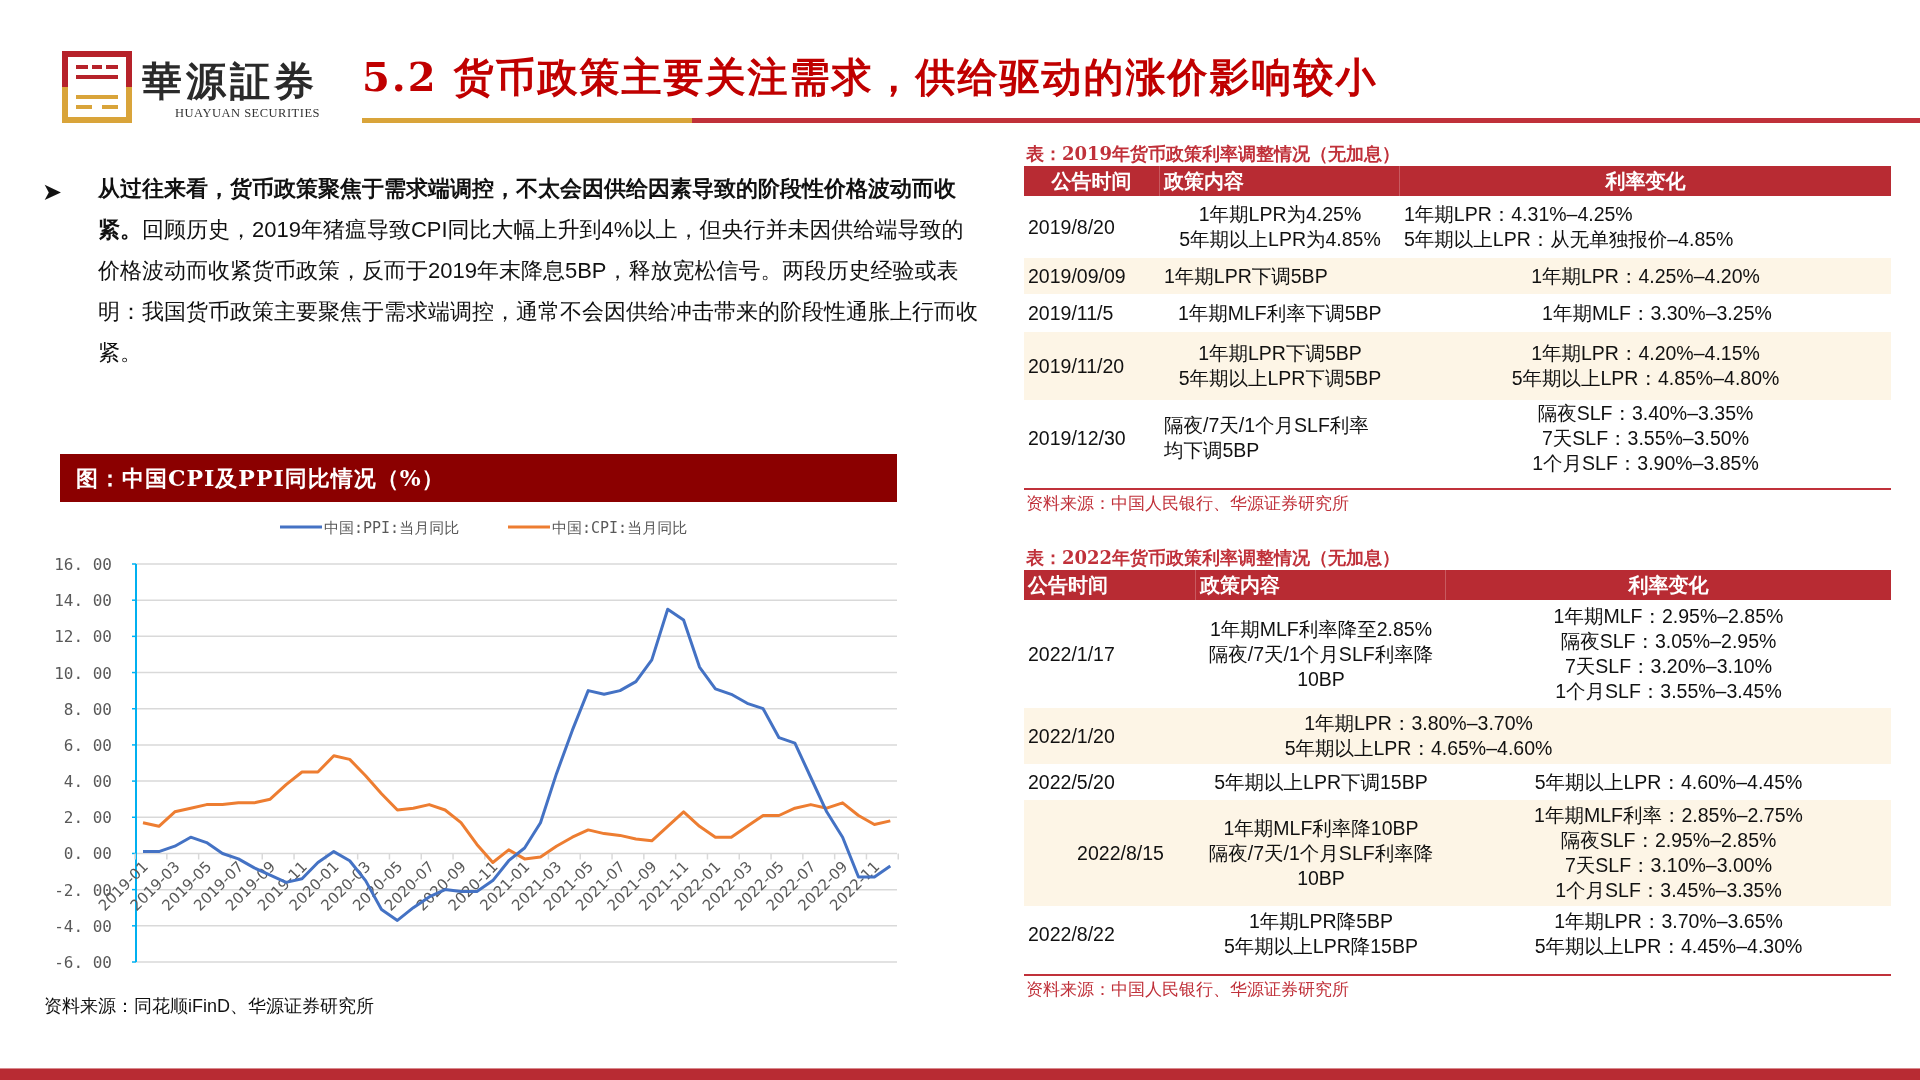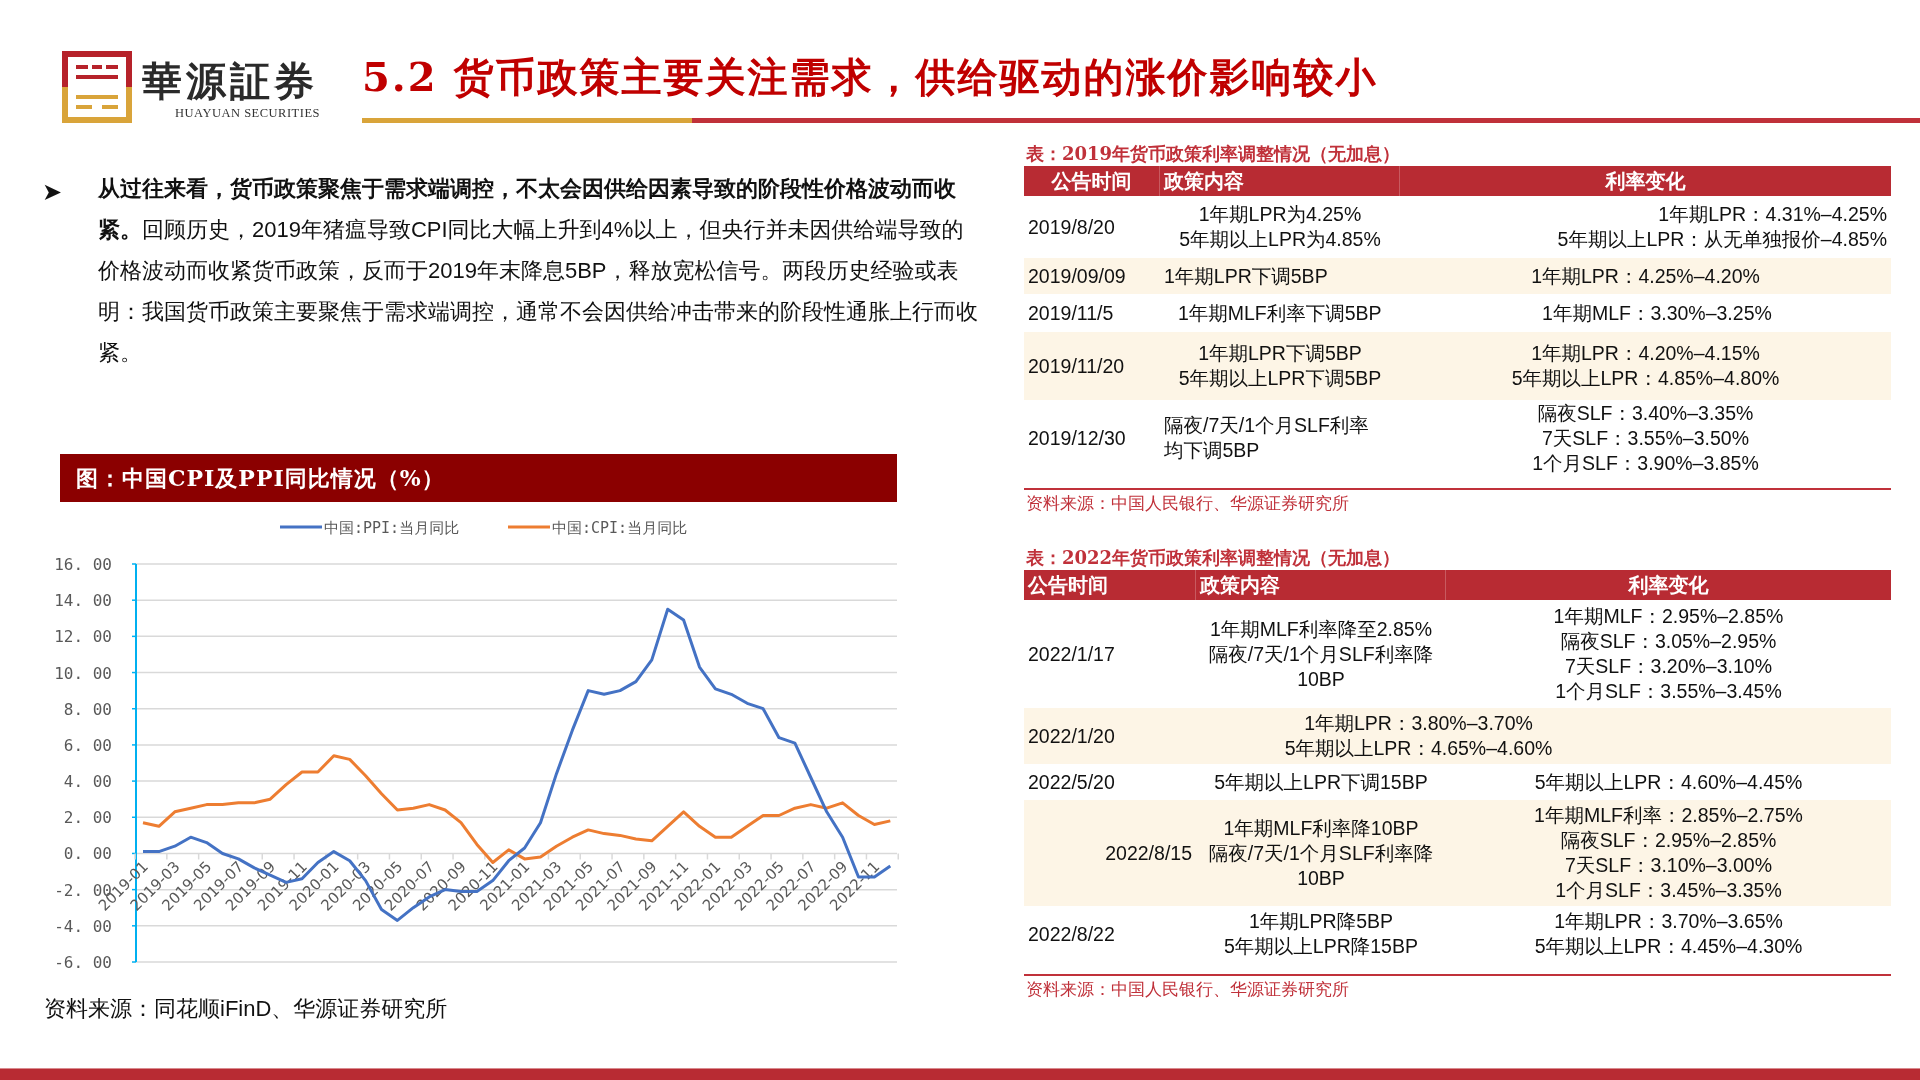--- a/index.html
+++ b/index.html
@@ -20,21 +20,21 @@
   .title-rule-red { position: absolute; left: 692px; top: 118px; width: 1228px; height: 5px; background: #c0313a; }
 
   
   .bullet { position: absolute; left: 42px; top: 178px; font-size: 24px; color: #111; }
   .body-text { position: absolute; left: 98px; top: 168px; width: 880px; font-size: 22px; line-height: 41px; color: #111; }
   .body-text .strong { font-weight: bold; }
 
   
   .chart-banner { position: absolute; left: 60px; top: 454px; width: 837px; height: 48px; background: #8b0000; color: #fff; font-family: "DejaVu Serif", serif; font-size: 22px; font-weight: bold; line-height: 48px; padding-left: 16px; letter-spacing: 1px; }
   .chart-svg { position: absolute; left: 0; top: 0; }
-  .chart-source { position: absolute; left: 44px; top: 994px; font-size: 22px; color: #111; }
+  .chart-source { position: absolute; left: 44px; top: 994px; font-size: 18px; color: #111; }
 
   
   .tbl-caption { position: absolute; font-family: "DejaVu Serif", serif; font-size: 18px; color: #c0313a; font-weight: bold; white-space: nowrap; }
   .tbl { position: absolute; left: 1024px; width: 867px; }
   .tbl .thead { display: flex; background: #b82b33; color: #fff; font-weight: bold; font-size: 20px; height: 30px; line-height: 30px; }
   .tbl .row { display: flex; align-items: center; font-size: 19.5px; color: #111; }
   .tbl .row.alt { background: #fdf5e6; }
   .tbl .cell { padding: 0 4px; }
   .tbl .cell .ln { display: block; line-height: 25px; }
   .tbl-source { position: absolute; font-family: "DejaVu Serif", serif; font-size: 17px; color: #c0313a; white-space: nowrap; }
@@ -172,21 +172,21 @@
       <div class="cell" style="width: 491px; text-align: center; border-right: none;">利率变化</div>
     </div>
     <div class="row" style="height: 62px;">
       <div class="cell" style="width: 136px; text-align: left;">
         <span class="ln">2019/8/20</span>
       </div>
       <div class="cell" style="width: 240px; text-align: center;">
         <span class="ln">1年期LPR为4.25%</span>
         <span class="ln">5年期以上LPR为4.85%</span>
       </div>
-      <div class="cell" style="width: 491px; text-align: right;">
+      <div class="cell" style="width: 491px; text-align: left;">
         <span class="ln">1年期LPR：4.31%–4.25%</span>
         <span class="ln">5年期以上LPR：从无单独报价–4.85%</span>
       </div>
     </div>
     <div class="row alt" style="height: 36px;">
       <div class="cell" style="width: 136px; text-align: left;">
         <span class="ln">2019/09/09</span>
       </div>
       <div class="cell" style="width: 240px; text-align: left;">
         <span class="ln">1年期LPR下调5BP</span>
@@ -273,21 +273,21 @@
         <span class="ln">2022/5/20</span>
       </div>
       <div class="cell" style="width: 250px; text-align: center;">
         <span class="ln">5年期以上LPR下调15BP</span>
       </div>
       <div class="cell" style="width: 445px; text-align: center;">
         <span class="ln">5年期以上LPR：4.60%–4.45%</span>
       </div>
     </div>
     <div class="row alt" style="height: 106px;">
-      <div class="cell" style="width: 172px; text-align: right; padding-left: 25px;">
+      <div class="cell" style="width: 172px; text-align: center; padding-left: 25px;">
         <span class="ln">2022/8/15</span>
       </div>
       <div class="cell" style="width: 250px; text-align: center;">
         <span class="ln">1年期MLF利率降10BP</span>
         <span class="ln">隔夜/7天/1个月SLF利率降</span>
         <span class="ln">10BP</span>
       </div>
       <div class="cell" style="width: 445px; text-align: center;">
         <span class="ln">1年期MLF利率：2.85%–2.75%</span>
         <span class="ln">隔夜SLF：2.95%–2.85%</span>

